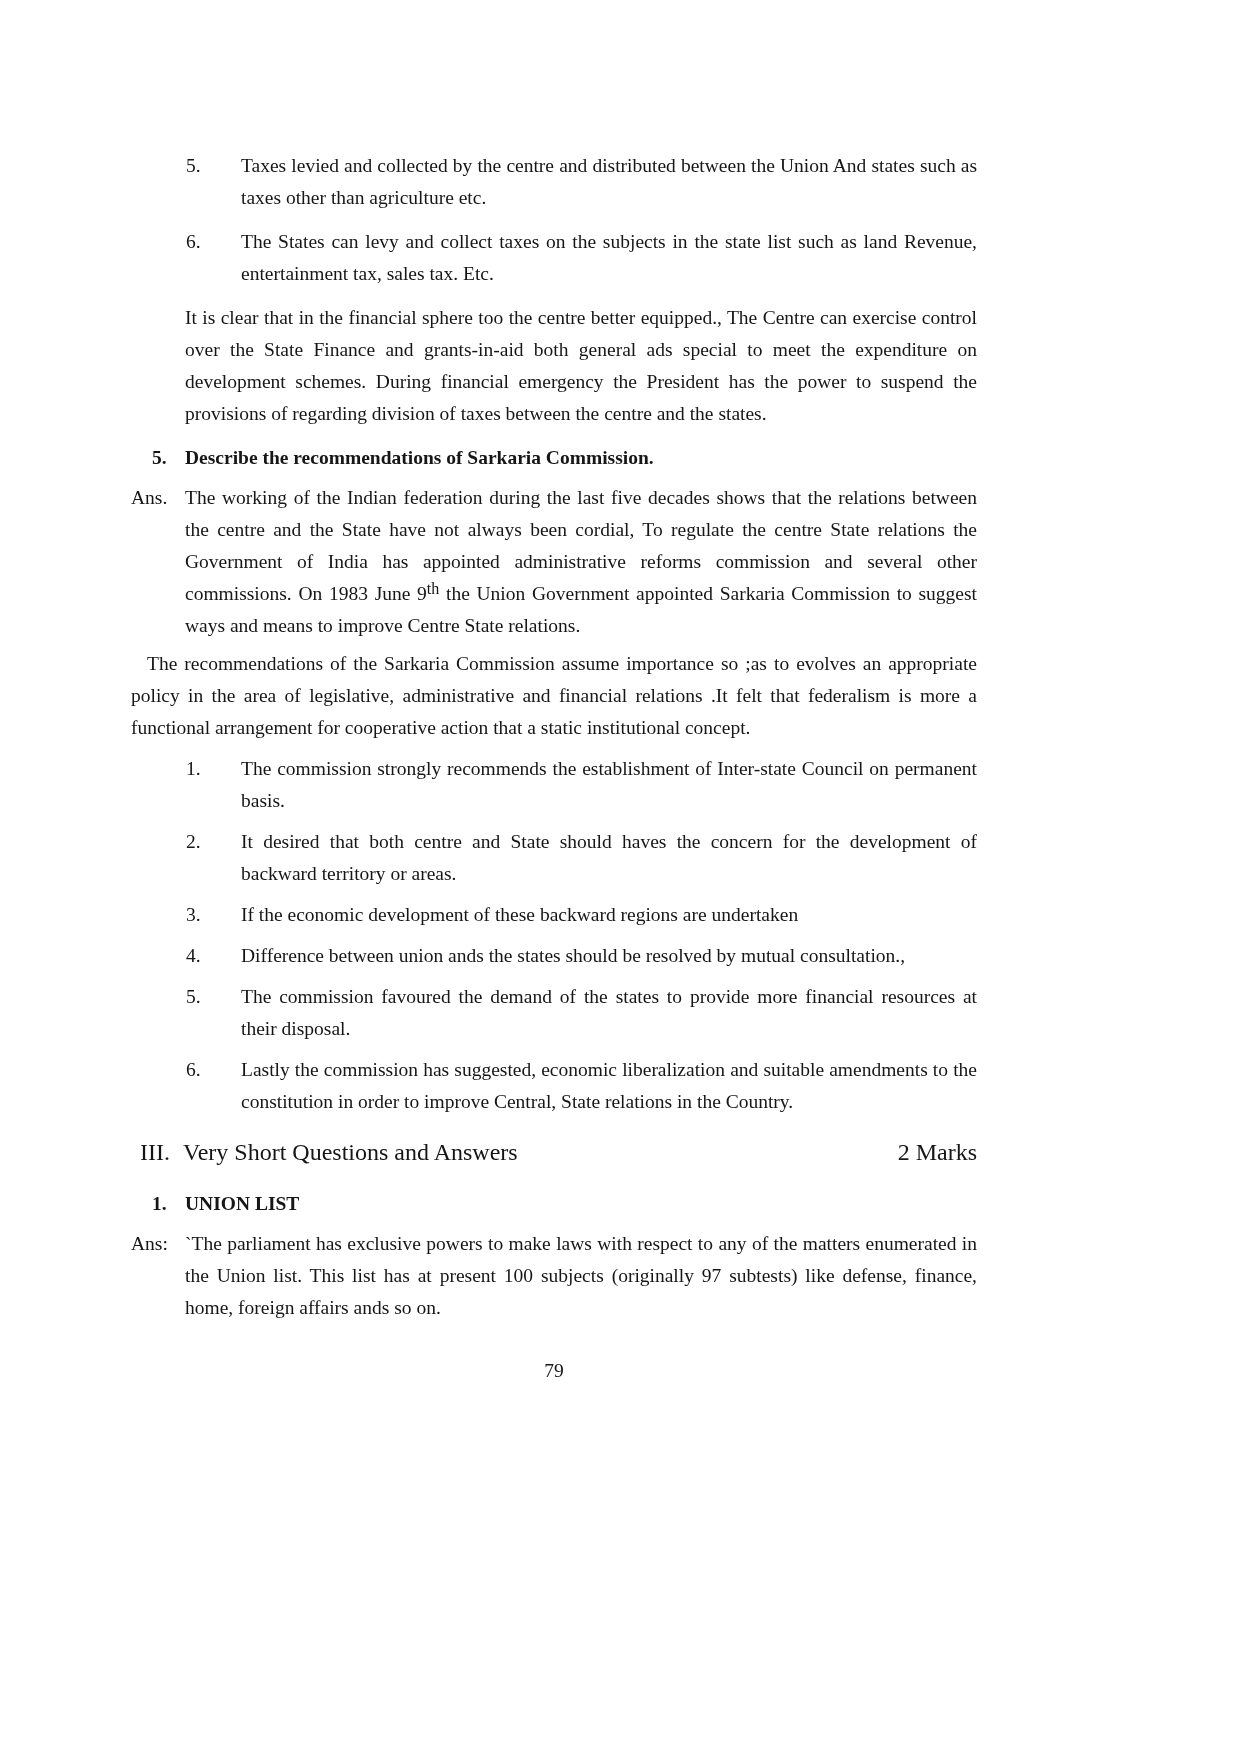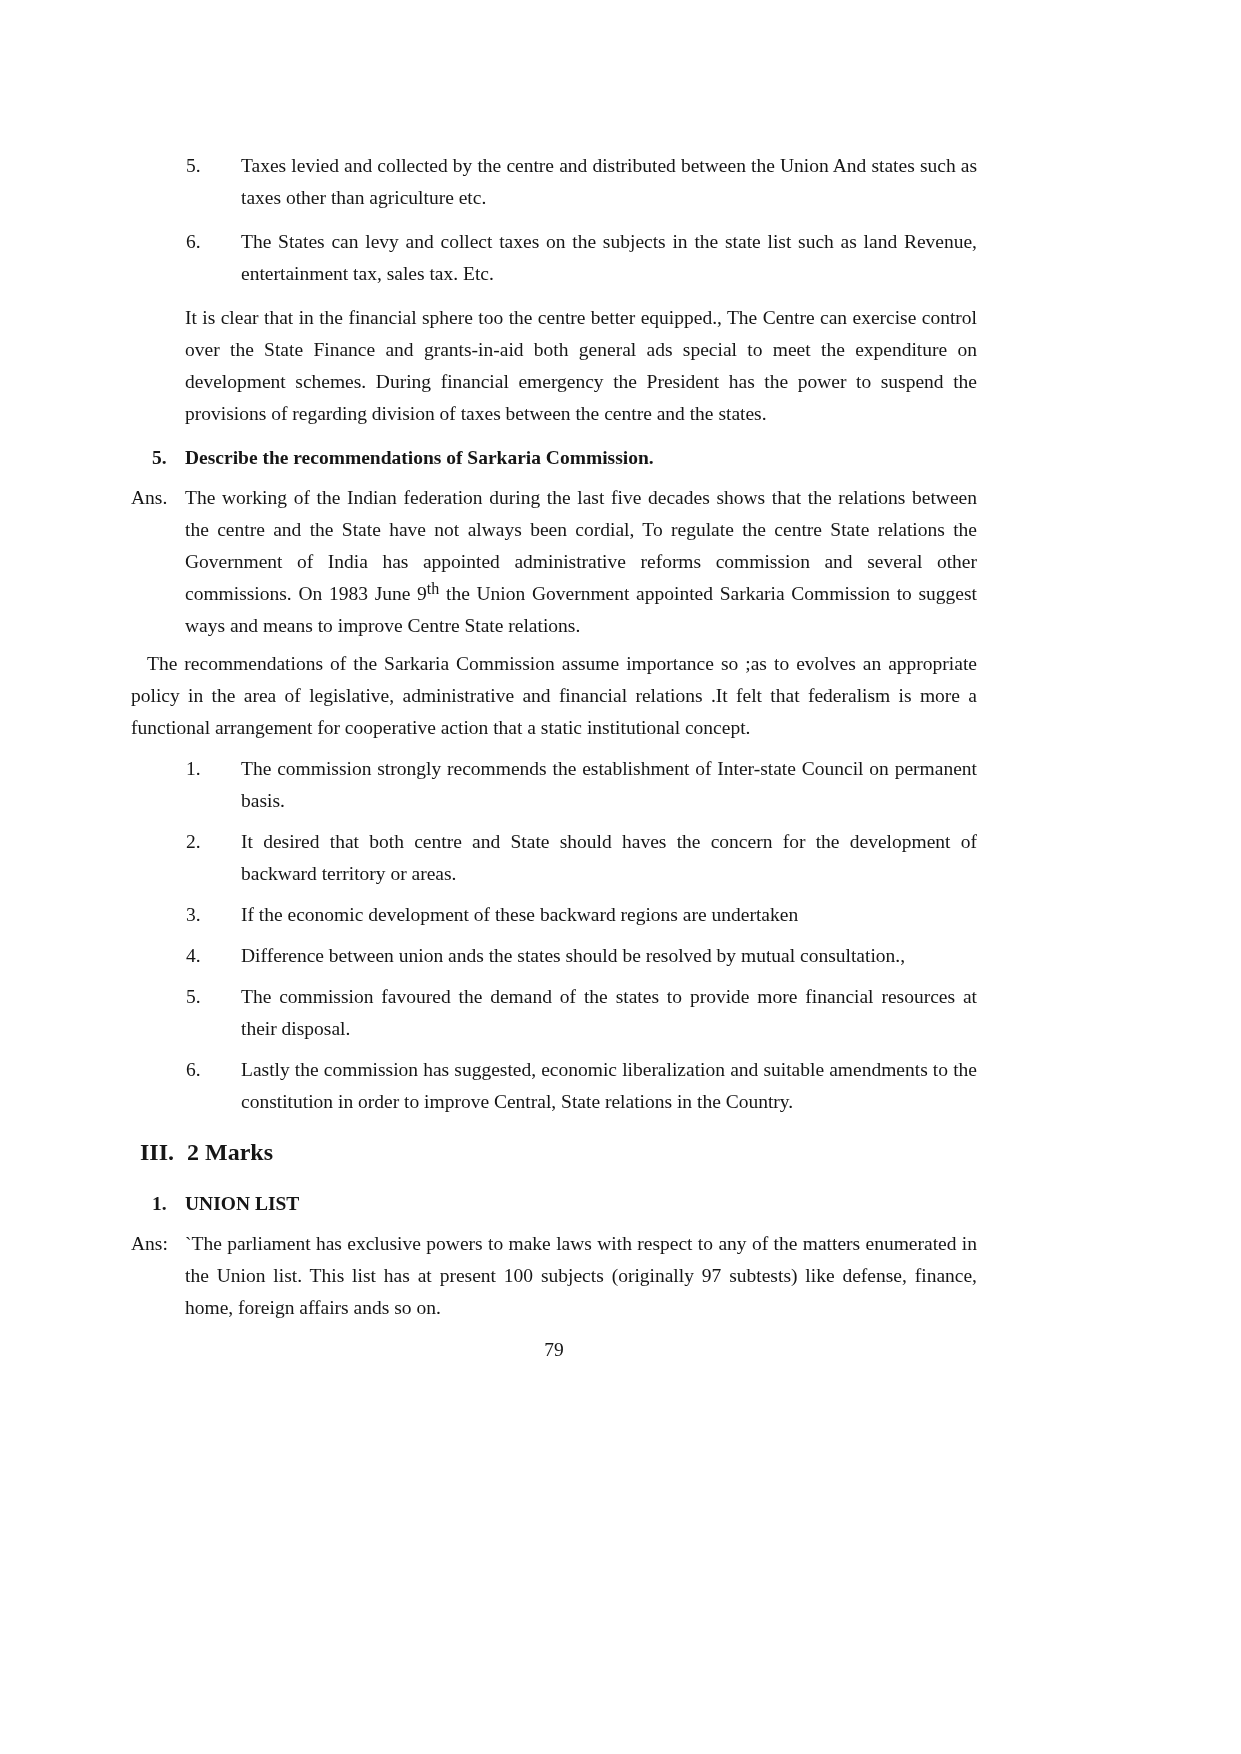--- a/index.html
+++ b/index.html
@@ -40,34 +40,34 @@
 
   .subhead { font-weight: bold; margin-left: 54px; margin-top: 13px; }
   .subpara { margin-top: 6px; text-indent: 16px; text-align: justify; }
 
   .inner-item { margin-left: 55px; margin-top: 9px; }
   .inner-extra { margin-left: 82px; margin-top: 8px; text-align: justify; }
 
   .section-head {
     display: flex;
     align-items: baseline;
-    font-weight: bold;
+    font-weight: normal;
     font-size: 24px;
     line-height: 36px;
     margin-top: 16px;
     margin-left: 9px;
   }
   .section-head .sec-num { margin-right: 13px; }
   .section-head .sec-title { flex: 1; }
 
   .q1-head { display: flex; font-weight: bold; margin-top: 18px; }
   .q1-head .qnum { flex: 0 0 33px; margin-left: 21px; }
   .q1-head .qtitle { flex: 1; }
 
-  .page-number { text-align: center; margin-top: 10px; }
+  .page-number { text-align: center; margin-top: 31px; }
 </style>
 </head>
 <body>
 
 <div class="page">
   <div class="content">
 
     <div class="hang top-item">
       <span class="num">5.</span>
       <span class="txt">Taxes levied and collected by the centre and distributed between the Union And states such as taxes other than agriculture etc.</span>
@@ -112,20 +112,21 @@
       <span class="num">5.</span>
       <span class="txt">The commission favoured the demand of the states to provide more financial resources at their disposal.</span>
     </div>
     <div class="hang inner-item">
       <span class="num">6.</span>
       <span class="txt">Lastly the commission has suggested, economic liberalization and suitable amendments to the constitution in order to improve Central, State relations  in the Country.</span>
     </div>
 
     <div class="section-head">
       <span class="sec-num">III.</span>
+      <span class="sec-title">Very Short Questions and Answers</span>
       <span class="sec-marks">2 Marks</span>
     </div>
 
     <div class="q1-head">
       <span class="qnum">1.</span>
       <span class="qtitle">UNION LIST</span>
     </div>
 
     <div class="ans-row">
       <span class="ans-label">Ans:</span>

